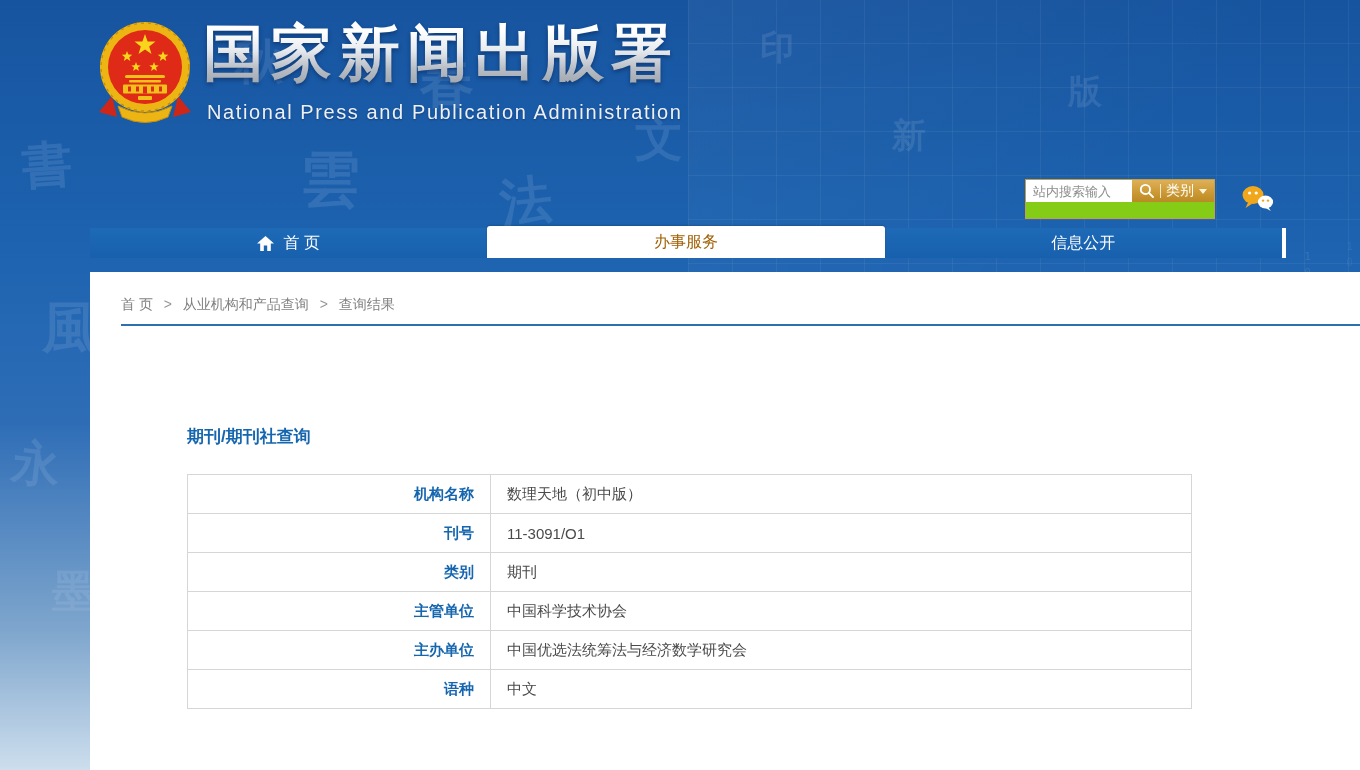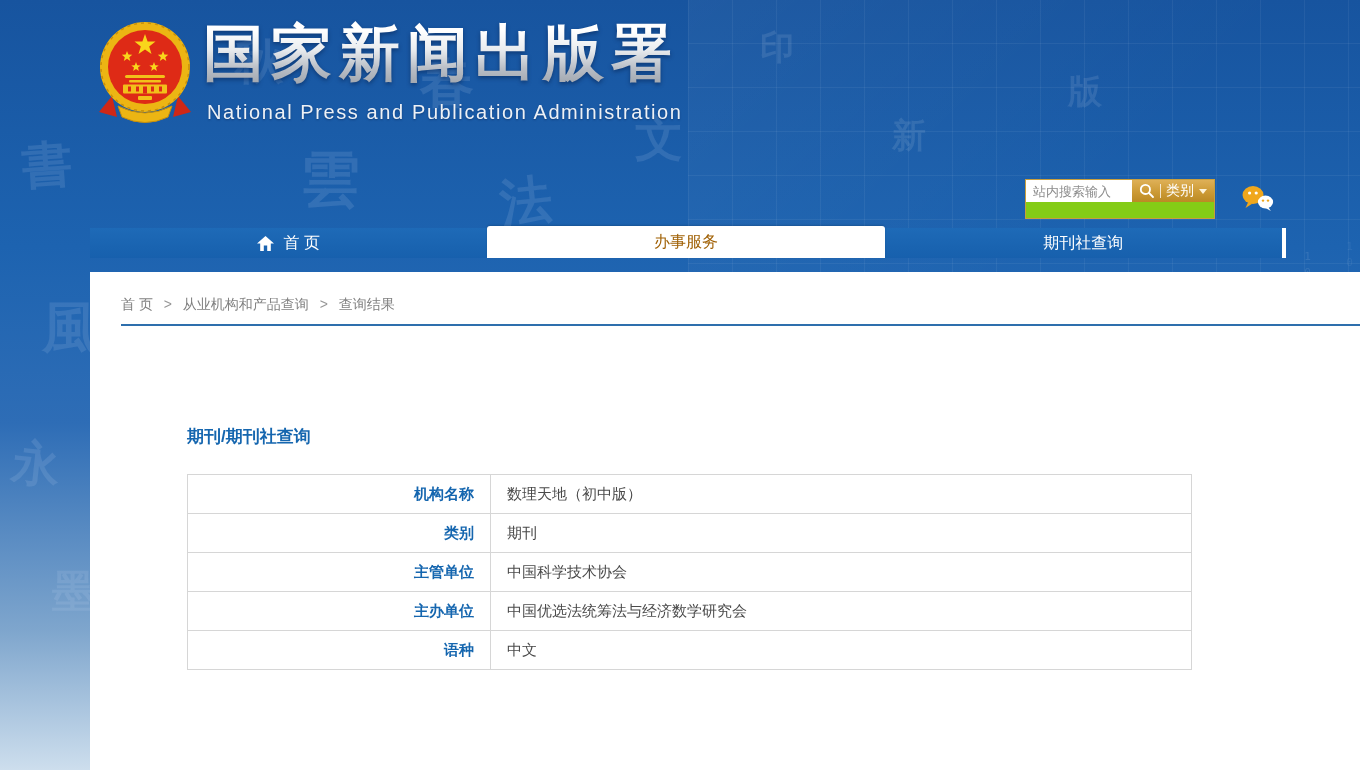--- a/index.html
+++ b/index.html
@@ -186,21 +186,21 @@
       <svg width="17" height="15" viewBox="0 0 17 15">
         <path d="M8.5 0 L17 7.5 H13.8 V15 H10.2 V9.6 H6.8 V15 H3.2 V7.5 H0 Z" fill="#fff"></path>
       </svg>
     </span>
     <span>首 页</span>
   </div>
   <div class="nav-tab active">
     <span>办事服务</span>
   </div>
   <div class="nav-tab">
-    <span>期刊社查询</span>
+    <span>信息公开</span>
   </div>
 </nav>
 
 <main class="panel">
   <div class="breadcrumb">
     <a>首 页</a>
     <span class="sep">&gt;</span>
     <a>从业机构和产品查询</a>
     <span class="sep">&gt;</span>
     <span>查询结果</span>
@@ -209,20 +209,24 @@
 
   <h2 class="page-title">期刊/期刊社查询</h2>
 
   <table class="qtable">
     <tbody>
       <tr>
         <th>机构名称</th>
         <td>数理天地（初中版）</td>
       </tr>
       <tr>
+        <th>刊号</th>
+        <td>11-3091/O1</td>
+      </tr>
+      <tr>
         <th>类别</th>
         <td>期刊</td>
       </tr>
       <tr>
         <th>主管单位</th>
         <td>中国科学技术协会</td>
       </tr>
       <tr>
         <th>主办单位</th>
         <td>中国优选法统筹法与经济数学研究会</td>

